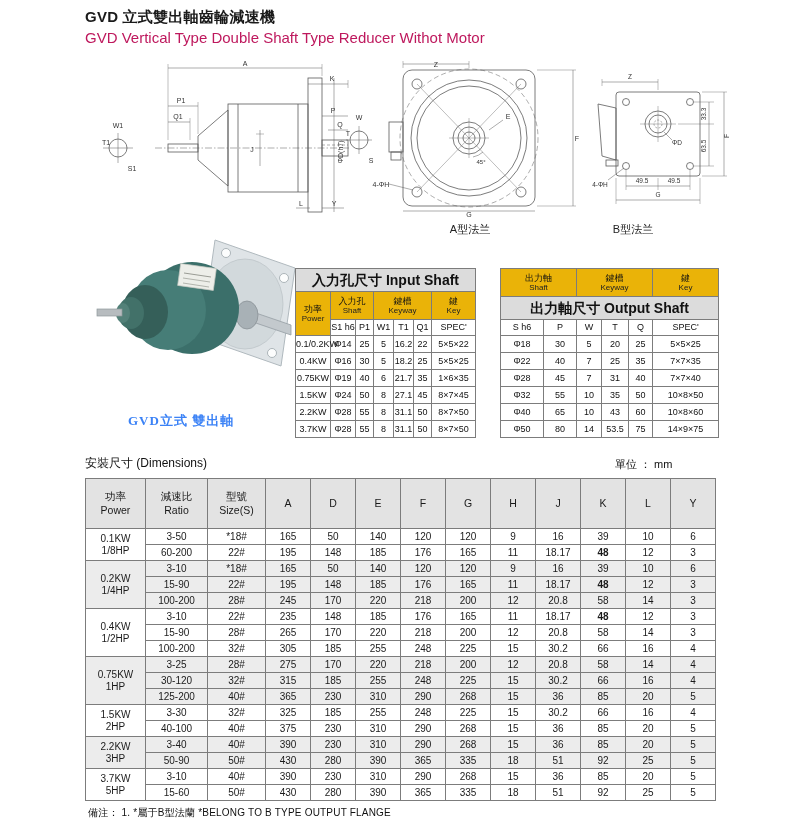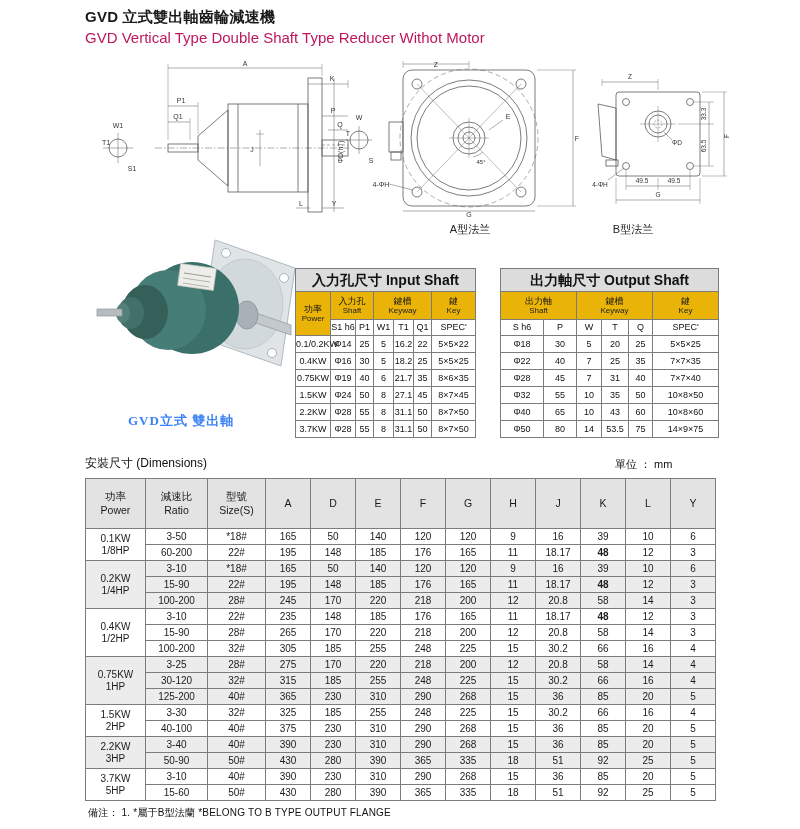--- a/index.html
+++ b/index.html
@@ -287,21 +287,21 @@
           <td>25</td>
           <td>5×5×25</td>
         </tr>
         <tr>
           <td>0.75KW</td>
           <td>Φ19</td>
           <td>40</td>
           <td>6</td>
           <td>21.7</td>
           <td>35</td>
-          <td>8×6×35</td>
+          <td>1×6×35</td>
         </tr>
         <tr>
           <td>1.5KW</td>
           <td>Φ24</td>
           <td>50</td>
           <td>8</td>
           <td>27.1</td>
           <td>45</td>
           <td>8×7×45</td>
         </tr>
@@ -330,36 +330,36 @@
     <colgroup>
       <col style="width:43px">
         <col style="width:33px">
         <col style="width:25px">
       <col style="width:27px">
         <col style="width:24px">
         <col style="width:66px">
     </colgroup>
     <thead>
       <tr>
-          <th class="tbl-title" colspan="6">出力軸尺寸 Output Shaft</th>
-        </tr>
-      <tr>
         <th class="grp" colspan="2">
           <div class="zh">出力軸</div>
           <div class="en">Shaft</div>
         </th>
         <th class="grp" colspan="3">
           <div class="zh">鍵槽</div>
           <div class="en">Keyway</div>
         </th>
         <th class="grp">
           <div class="zh">鍵</div>
           <div class="en">Key</div>
         </th>
       </tr>
+      <tr>
+          <th class="tbl-title" colspan="6">出力軸尺寸 Output Shaft</th>
+        </tr>
       <tr>
         <th class="sub">S  h6</th>
         <th class="sub">P</th>
         <th class="sub">W</th>
         <th class="sub">T</th>
         <th class="sub">Q</th>
         <th class="sub">SPEC'</th>
       </tr>
     </thead>
     <tbody>

